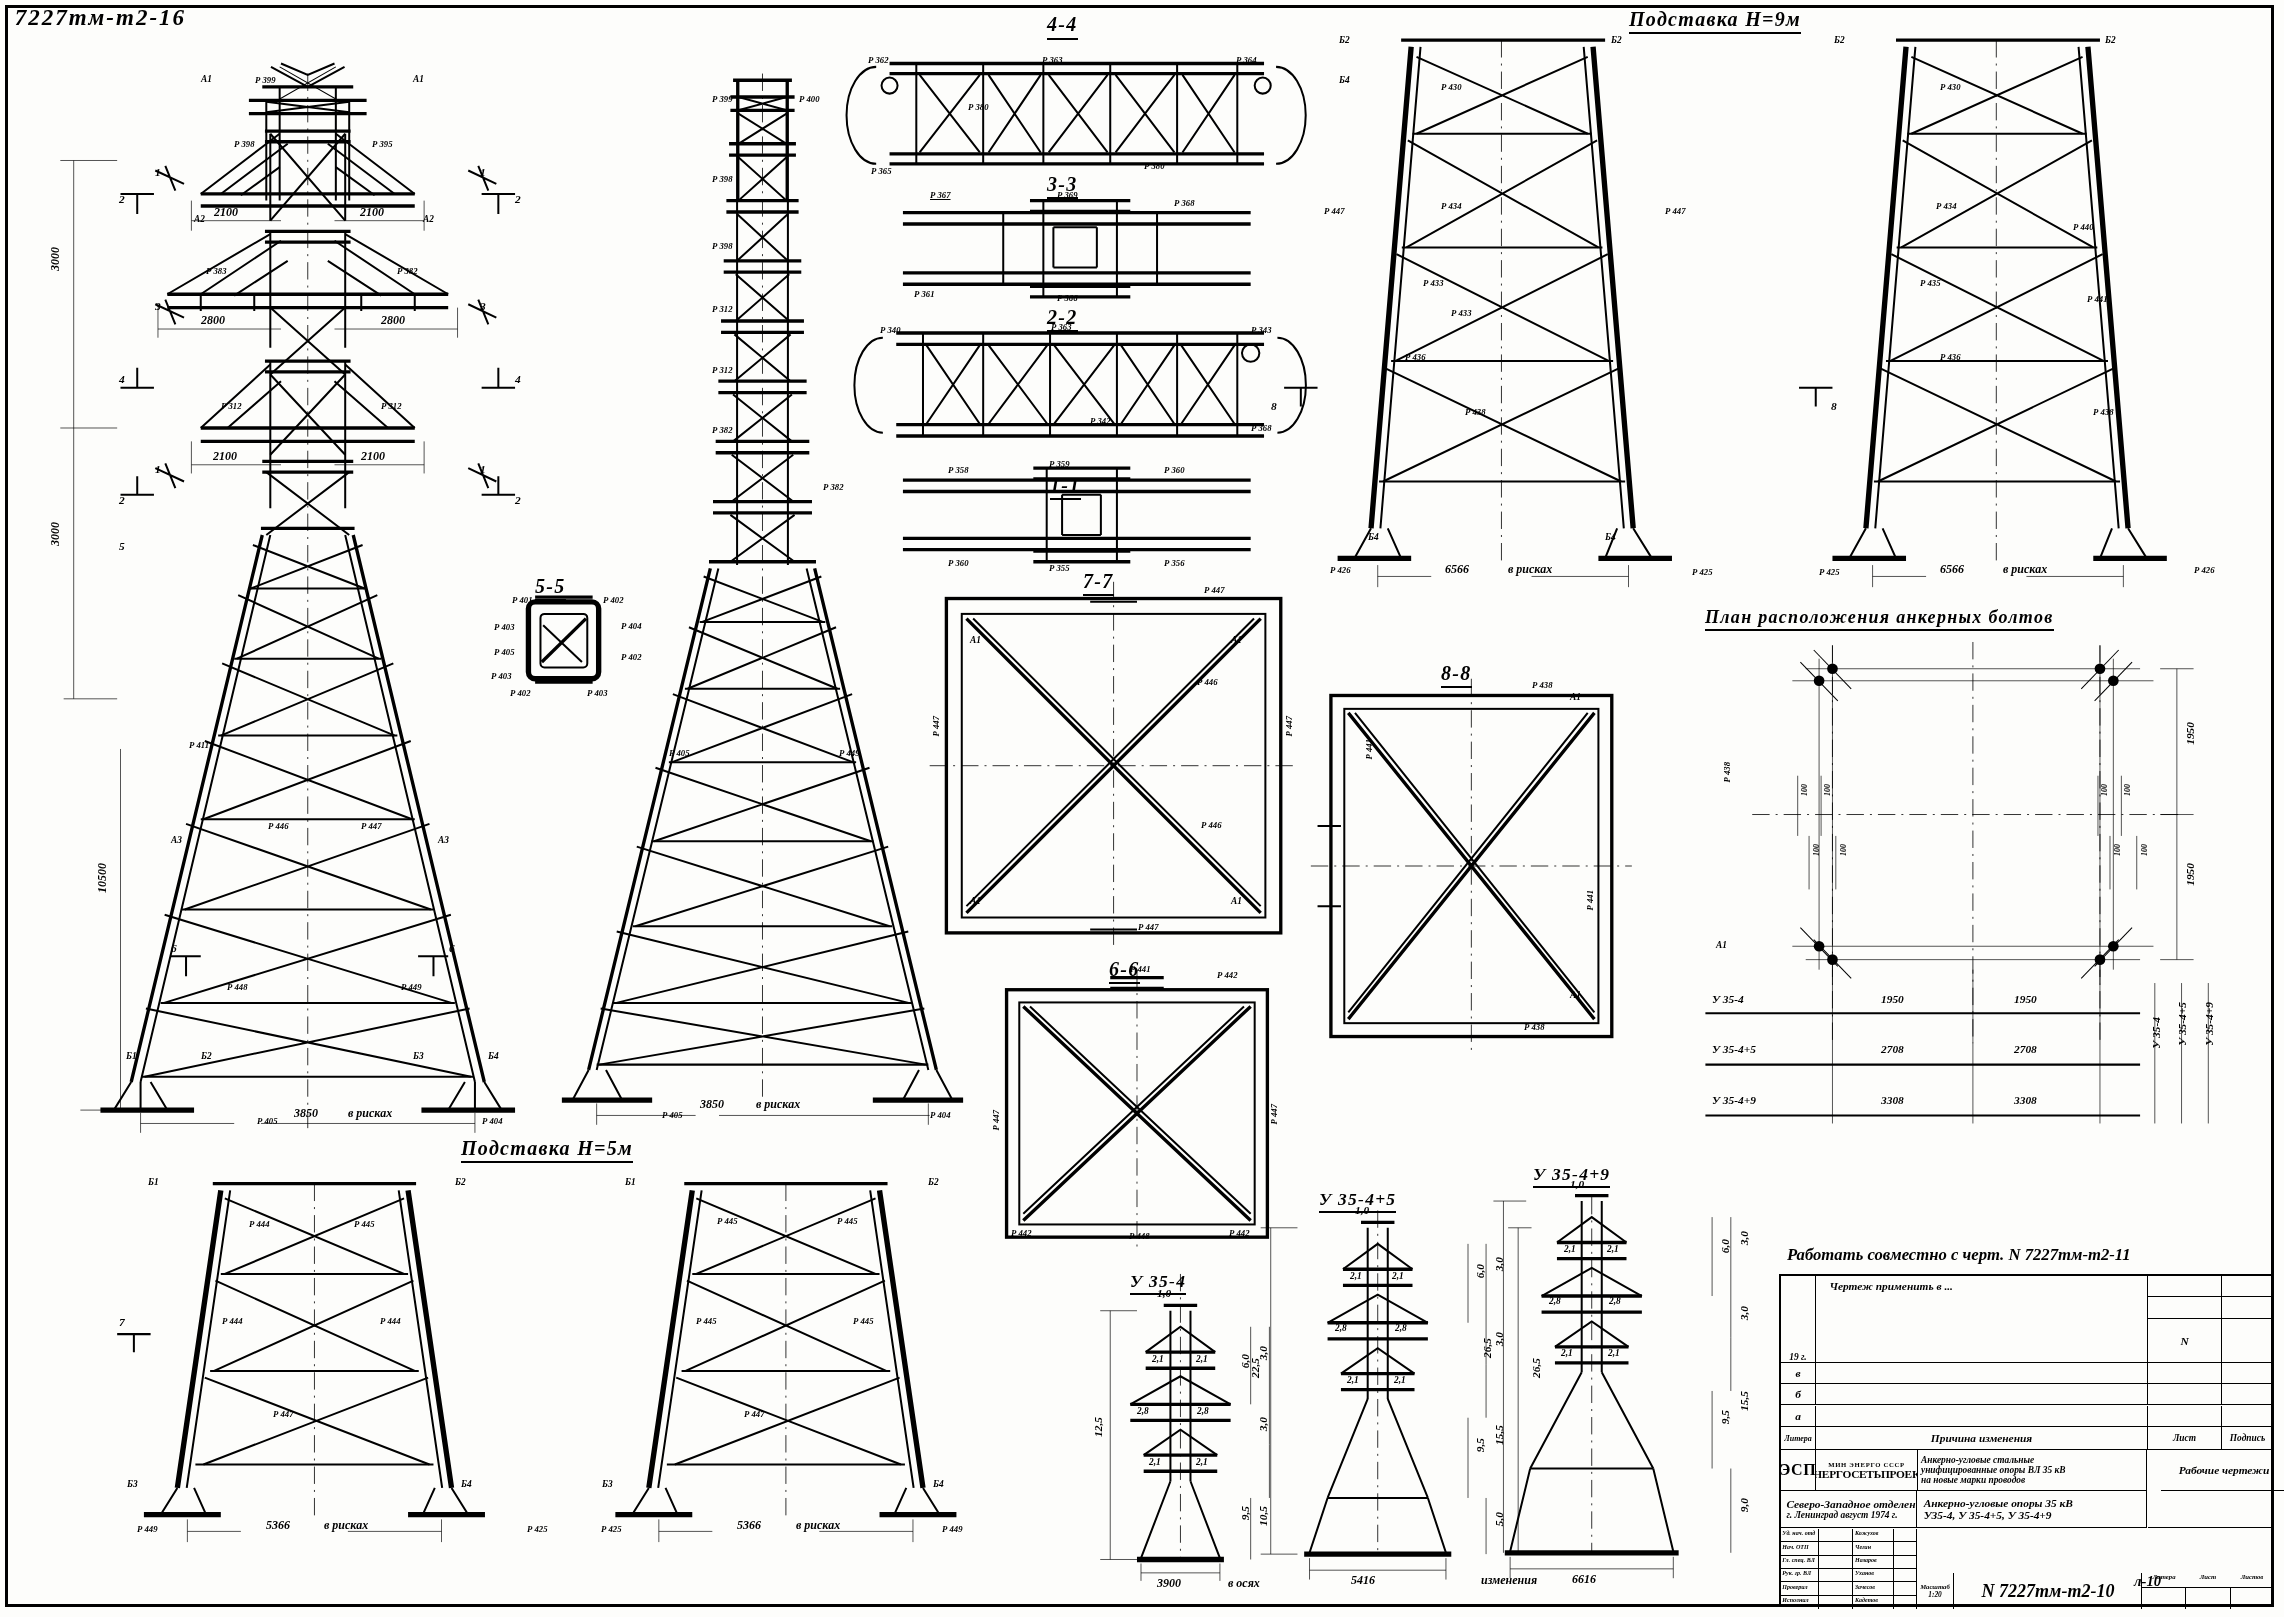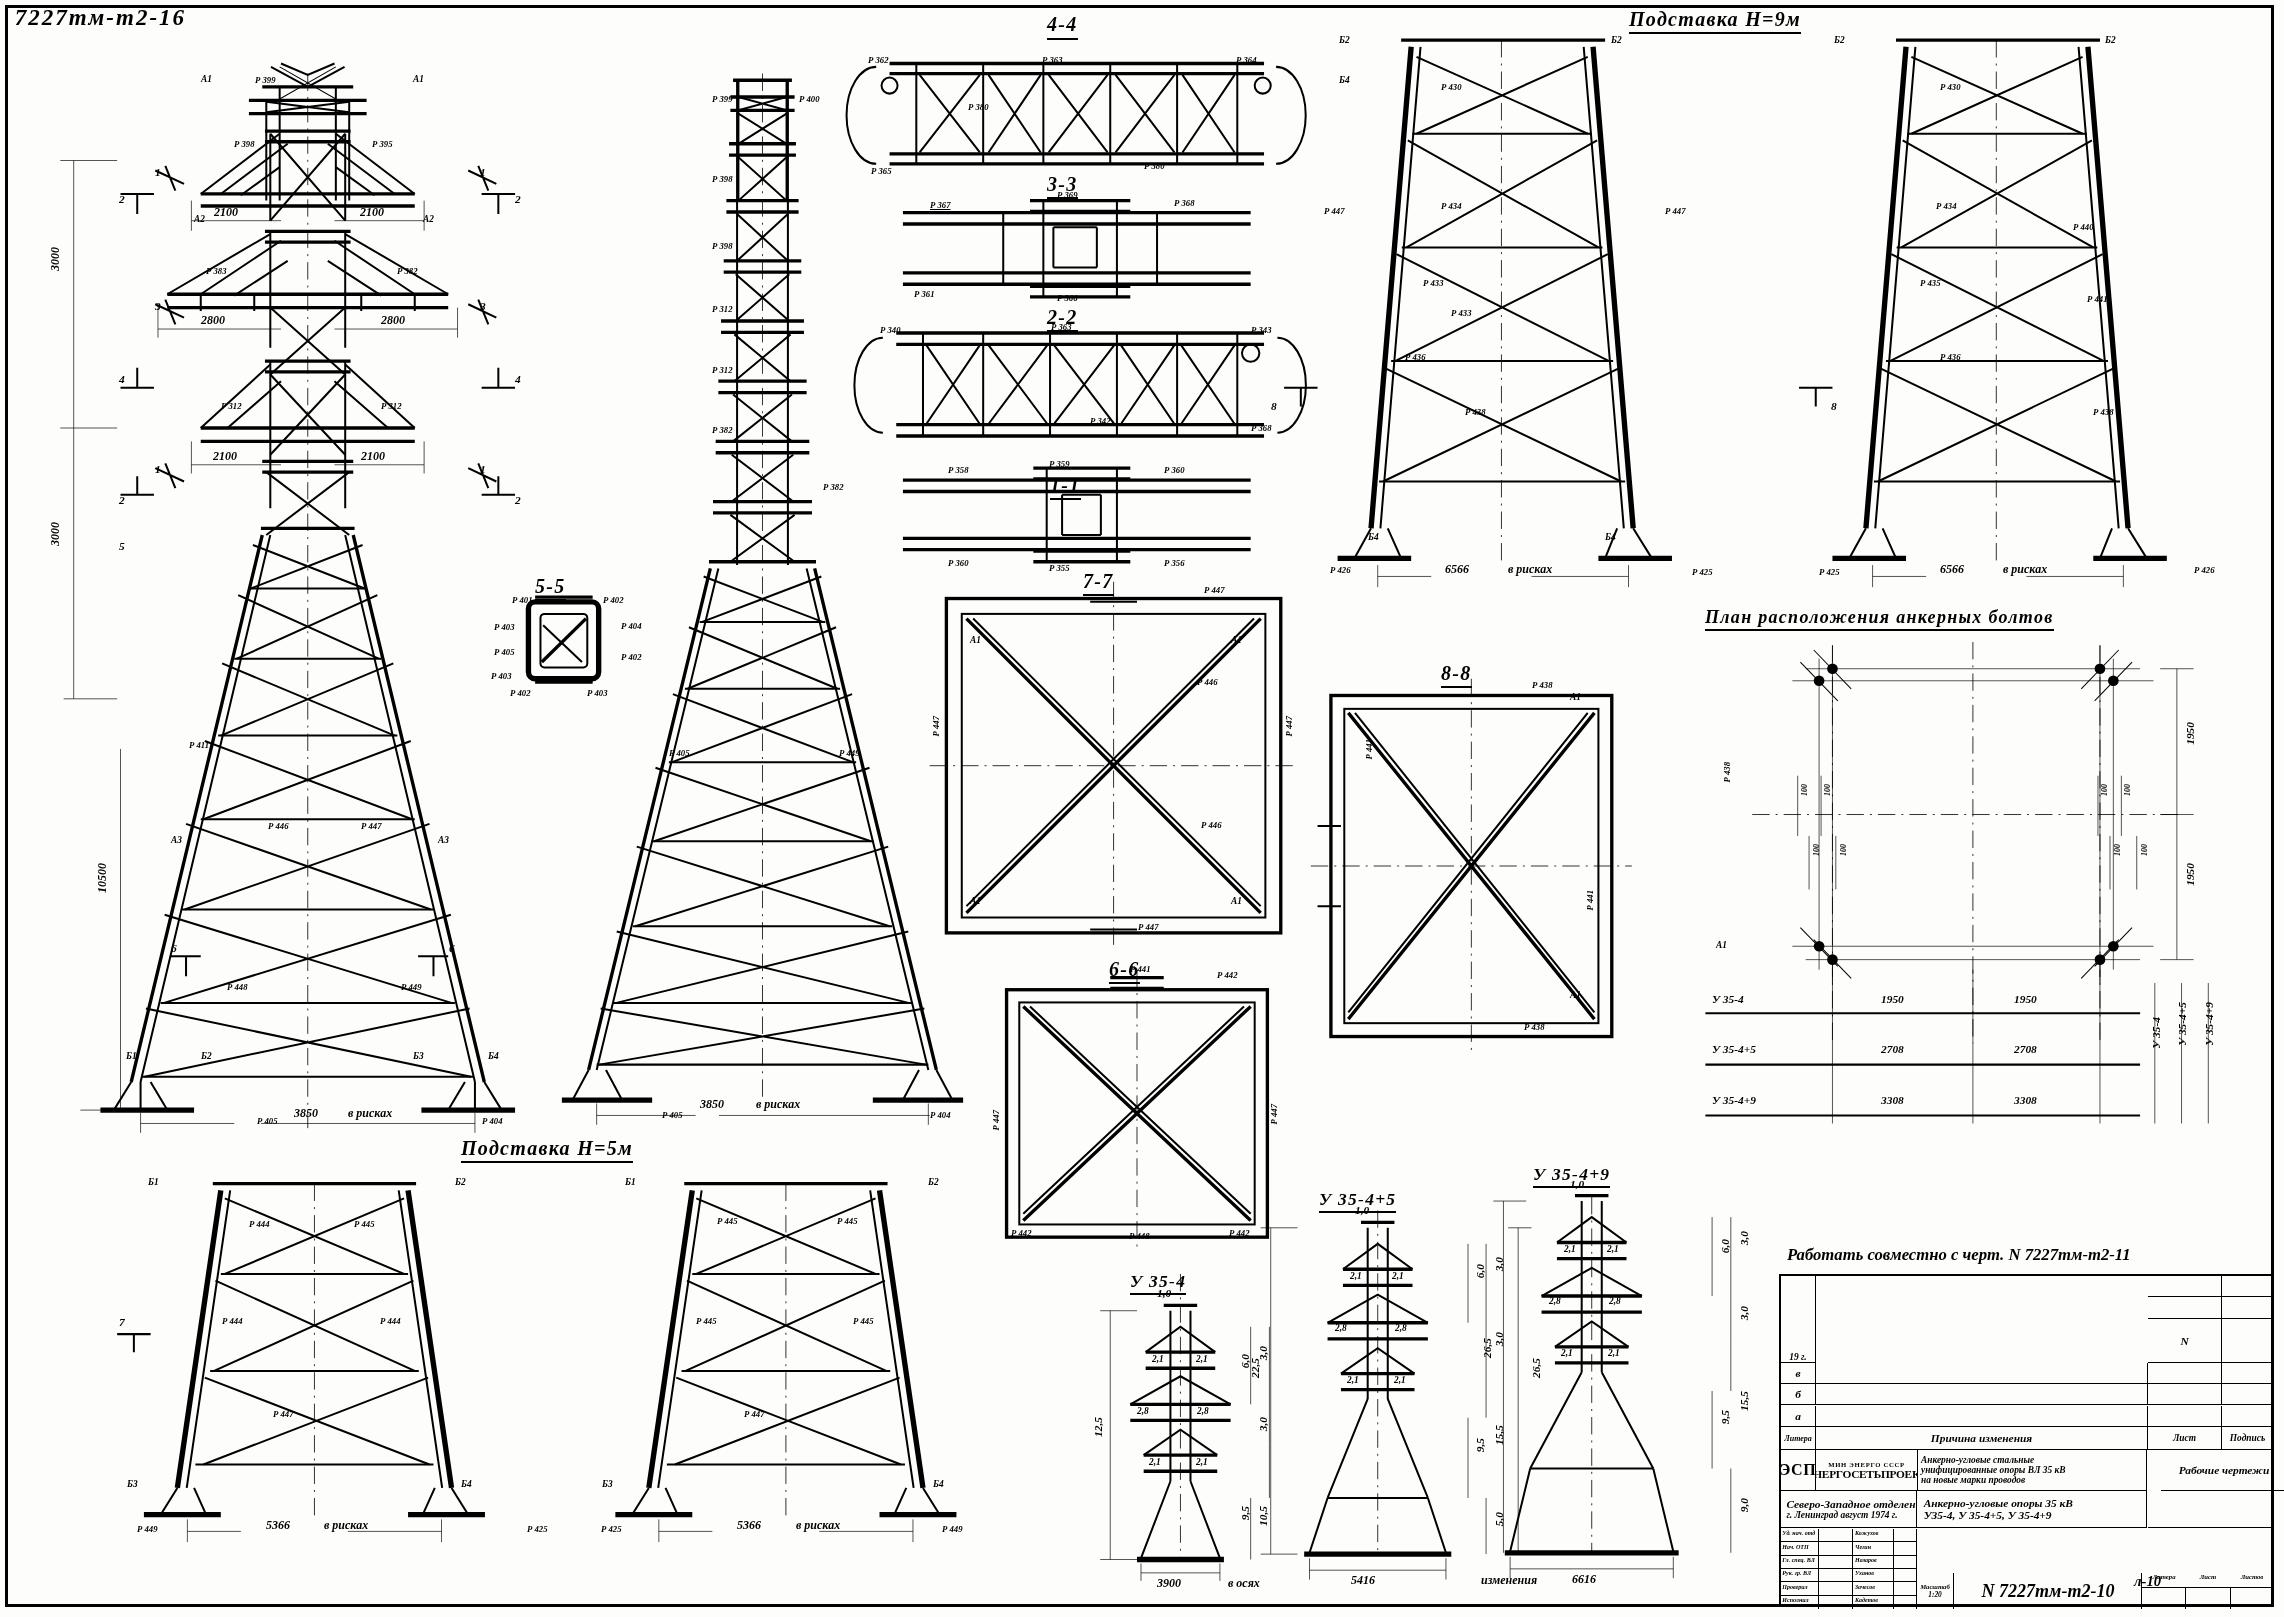--- a/index.html
+++ b/index.html
@@ -646,21 +646,21 @@
   <div class="hand pno lbl" style="left:662px;top:1110px;">Р 405</div>
   <div class="hand pno lbl" style="left:930px;top:1110px;">Р 404</div>
 
   <div class="hand pno lbl" style="left:868px;top:55px;">Р 362</div>
   <div class="hand pno lbl" style="left:1042px;top:55px;">Р 363</div>
   <div class="hand pno lbl" style="left:1236px;top:55px;">Р 364</div>
   <div class="hand pno lbl" style="left:871px;top:166px;">Р 365</div>
   <div class="hand pno lbl" style="left:1144px;top:161px;">Р 380</div>
   <div class="hand pno lbl" style="left:968px;top:102px;">Р 380</div>
 
-  <div class="hand pno lbl" style="left:930px;top:200px;text-decoration:underline;">Р 367</div>
+  <div class="hand pno lbl" style="left:930px;top:190px;text-decoration:underline;">Р 367</div>
   <div class="hand pno lbl" style="left:1174px;top:198px;">Р 368</div>
   <div class="hand pno lbl" style="left:1057px;top:190px;">Р 369</div>
   <div class="hand pno lbl" style="left:914px;top:289px;">Р 361</div>
   <div class="hand pno lbl" style="left:1057px;top:293px;">Р 366</div>
 
   <div class="hand pno lbl" style="left:880px;top:325px;">Р 340</div>
   <div class="hand pno lbl" style="left:1090px;top:416px;">Р 342</div>
   <div class="hand pno lbl" style="left:1251px;top:325px;">Р 343</div>
   <div class="hand pno lbl" style="left:1051px;top:322px;">Р 363</div>
   <div class="hand pno lbl" style="left:1251px;top:423px;">Р 368</div>
@@ -848,20 +848,23 @@
   <div class="hand sm lbl vert" style="left:1481px;top:1338px;">26,5</div>
   <div class="hand dim lbl" style="left:1572px;top:1572px;">6616</div>
 
   <div class="hand lbl" style="left:1787px;top:1245px;font-size:16.7px;">Работать   совместно  с  черт. N 7227тм-т2-11</div>
 
   <div class="tb" style="left:1779px;top:1274px;width:495px;height:333px;">
 
     <div class="cell" style="left:0;top:0;width:35px;height:87px;border-left:none;border-top:none;">
       <span class="hand xsm" style="align-self:flex-end;">19       г.</span>
     </div>
+    <div class="cell" style="left:35px;top:0;width:332px;height:87px;border-top:none;justify-content:flex-start;padding-left:13.4px;">
+      <span class="hand sm" style="align-self:flex-start;margin-top:4px;">Чертеж   применить   в ...</span>
+    </div>
     <div class="cell" style="left:367px;top:0;width:74px;height:21.4px;border-top:none;"></div>
     <div class="cell" style="left:440px;top:0;width:53px;height:21.4px;border-top:none;border-right:none;"></div>
     <div class="cell" style="left:367px;top:21.4px;width:74px;height:21.4px;"></div>
     <div class="cell" style="left:440px;top:21.4px;width:53px;height:21.4px;border-right:none;"></div>
     <div class="cell" style="left:367px;top:43px;width:74px;height:44px;">
       <span class="hand sm">N</span>
     </div>
     <div class="cell" style="left:440px;top:43px;width:53px;height:44px;border-right:none;"></div>
 
     <div class="cell" style="left:0;top:87px;width:35px;height:21.4px;border-left:none;">

